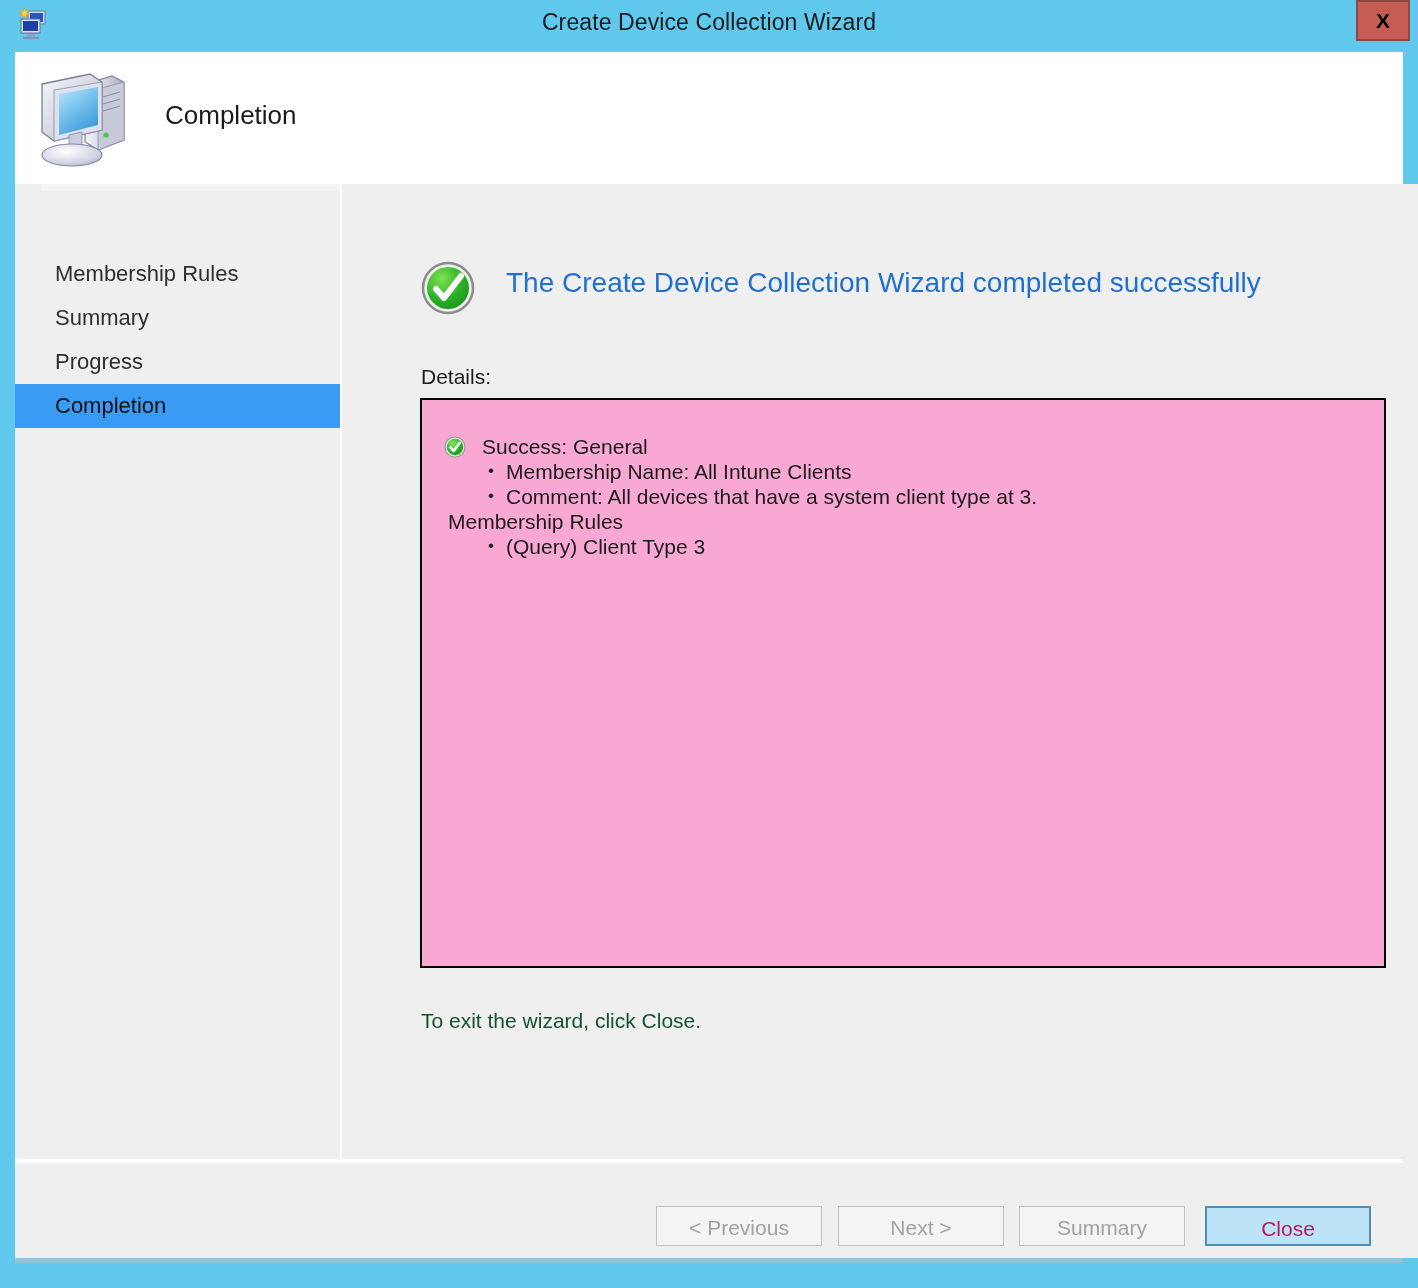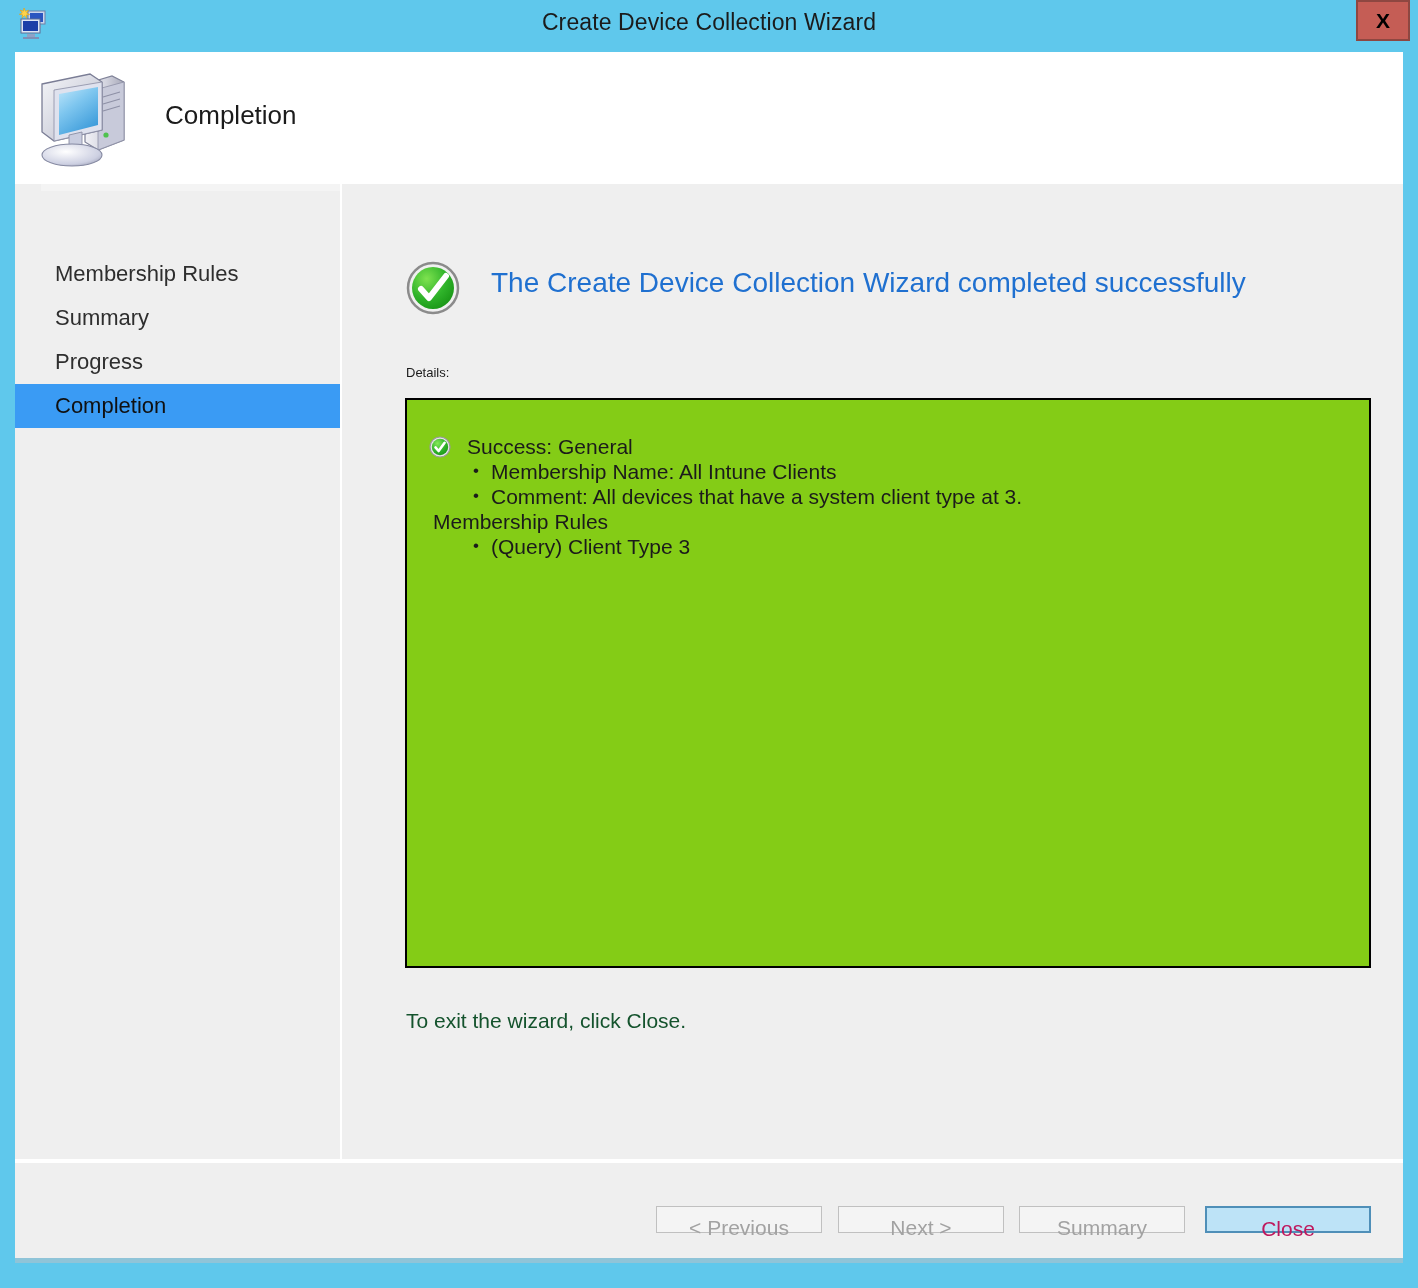--- a/index.html
+++ b/index.html
@@ -131,21 +131,21 @@
     position: absolute;
     left: 327px; top: 0;
     width: 8px;
     height: 1074px;
     background: #efefef;
   }
 
   
   .main {
     position: absolute;
-    left: 335px; top: 0;
+    left: 350px; top: 0;
     width: 1053px;
     height: 1074px;
     background: #efefef;
   }
 
   .success-row {
     position: absolute;
     left: 53px; top: 77px;
     height: 54px;
   }
@@ -158,30 +158,30 @@
     position: absolute;
     left: 88px; top: 6px;
     font-size: 28px;
     color: #1f70d0;
     white-space: nowrap;
   }
 
   .details-label {
     position: absolute;
     left: 56px; top: 181px;
-    font-size: 13px;
+    font-size: 21px;
     color: #1b1b1b;
   }
 
   .details-box {
     position: absolute;
     left: 55px; top: 214px;
     width: 966px;
     height: 570px;
-    background: #84cc16;
+    background: #f9a8d4;
     border: 2px solid #000000;
     box-sizing: border-box;
     overflow: hidden;
   }
   .details-inner {
     position: relative;
     padding: 34px 0 0 22px;
   }
   .detail-line {
     font-size: 21px;
@@ -233,21 +233,21 @@
   .footer {
     position: absolute;
     left: 15px; top: 1163px;
     width: 1388px;
     height: 95px;
     background: #efefef;
   }
   .btn {
     position: absolute;
     top: 43px;
-    height: 27px;
+    height: 40px;
     background: #f4f4f4;
     border: 1px solid #c0c0c0;
     box-sizing: border-box;
     font-size: 21px;
     color: #a2a2a2;
     line-height: 41px;
     text-align: center;
     font-family: "Liberation Sans", sans-serif;
     cursor: default;
   }

